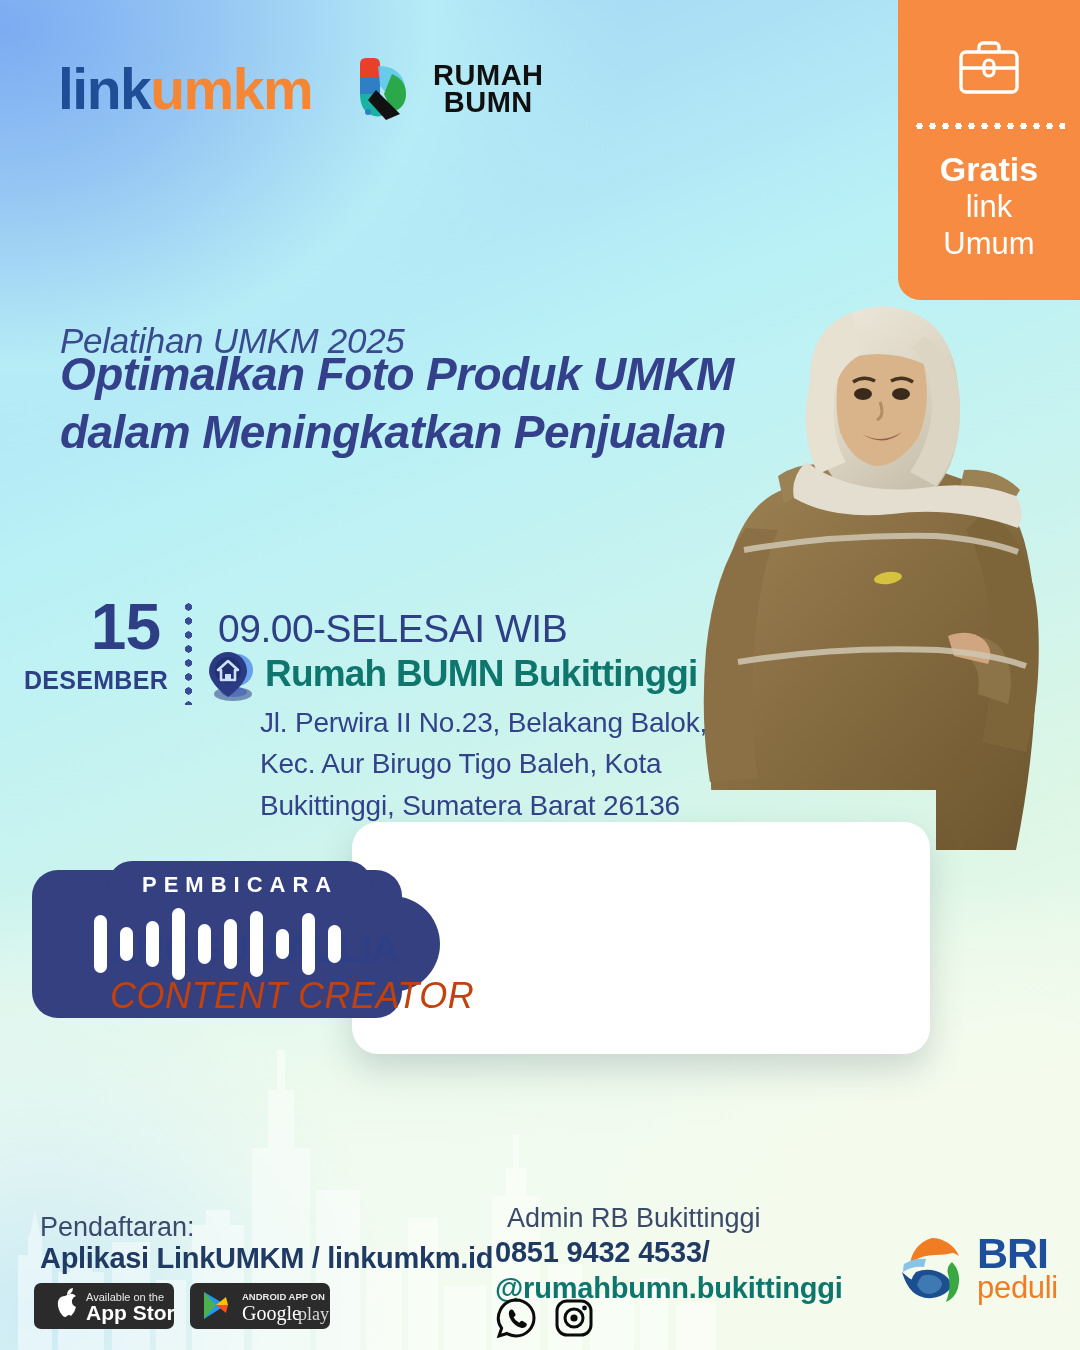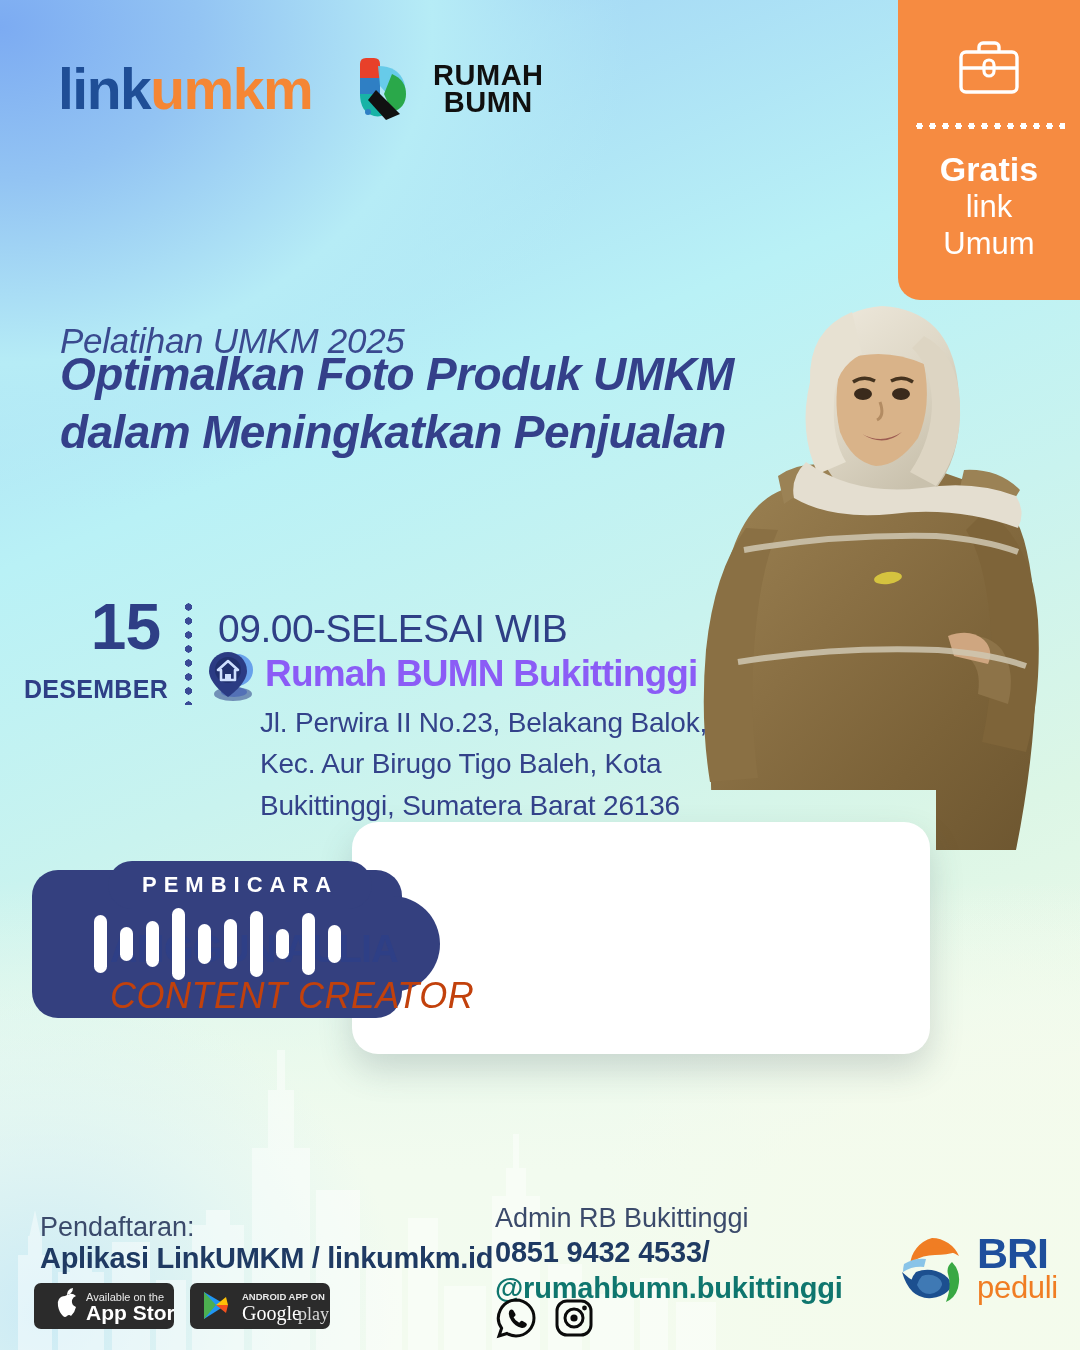--- a/index.html
+++ b/index.html
@@ -69,34 +69,34 @@
     color:#3a4a8f; letter-spacing:-.3px;margin-top:26px;
   }
   .headline {
     position:absolute; left:60px; top:345px; width:690px;
     font-size:46px; font-style:italic; font-weight:700;
     color:#34408a; line-height:1.27; letter-spacing:-.6px;
   }
   
   .daywrap { position:absolute; left:0px; top:600px; width:168px; text-align:right; }
   .day { font-size:64px; font-weight:800; color:#2e3f86; line-height:.86; letter-spacing:-1px; padding-right:8px; }
-  .month { font-size:25px; font-weight:800; color:#2e3f86; letter-spacing:.3px; margin-top:20px; }
+  .month { font-size:25px; font-weight:800; color:#2e3f86; letter-spacing:.3px; margin-top:11px; }
   .vdots {
     position:absolute; left:184px; top:600px; width:9px; height:105px;
     background-image:radial-gradient(circle, #3a4a96 42%, rgba(0,0,0,0) 45%);
     background-size:9px 14px; background-repeat:repeat-y;
   }
   .time {
     position:absolute; left:218px; top:607px;
     font-size:39px; font-weight:400; color:#2f3f86; letter-spacing:-.5px;
   }
   .pin { position:absolute; left:203px; top:648px; width:56px; height:56px; }
   .venue {
     position:absolute; left:265px; top:653px;
-    font-size:37px; font-weight:800; color:#8b5cf6; letter-spacing:-.8px; white-space:nowrap;
+    font-size:37px; font-weight:800; color:#0f766e; letter-spacing:-.8px; white-space:nowrap;
   }
   .addr {
     position:absolute; left:260px; top:702px; width:470px;
     font-size:28px; font-weight:400; color:#33428a; line-height:1.48; letter-spacing:-.2px;
   }
   
   .wave {
     position:absolute; left:32px; top:870px;
     width:370px; height:148px;
     background:#34407f; border-radius:26px;
@@ -125,21 +125,21 @@
     font-size:38px; font-weight:800; color:#2e3f86; letter-spacing:-.5px;
   }
   .sp-role {
     position:absolute; left:110px; top:975px;
     font-size:36px; font-style:italic; font-weight:400; color:#c2410c; letter-spacing:.5px;
   }
   
   .reg-label { position:absolute; left:40px; top:1212px; font-size:27px; color:#3b4a6b; font-weight:400; }
   .reg-value { position:absolute; left:40px; top:1242px; font-size:29px; color:#1f3a63; font-weight:800; letter-spacing:-.3px; }
   .stores { position:absolute; left:34px; top:1283px; display:flex; gap:16px; }
-  .admin-label { position:absolute; left:495px; top:1203px; font-size:27px; color:#3b4a6b; font-weight:400; }
+  .admin-label { position:absolute; left:507px; top:1203px; font-size:27px; color:#3b4a6b; font-weight:400; }
   .admin-phone { position:absolute; left:495px; top:1236px; font-size:29px; color:#1f3a63; font-weight:800; letter-spacing:-.2px; }
   .admin-ig { position:absolute; left:495px; top:1272px; font-size:29px; color:#0f766e; font-weight:800; letter-spacing:-.2px; }
   .social { position:absolute; left:494px; top:1296px; display:flex; gap:14px; }
   .bri { position:absolute; left:896px; top:1232px; display:flex; align-items:center; gap:9px; }
   .bri-txt { line-height:.92; }
   .bri-b { font-size:43px; font-weight:800; color:#1e4f9c; letter-spacing:-1px; }
   .bri-p { font-size:31px; font-weight:400; color:#f07d23; letter-spacing:-.3px; }
 </style>
 </head>
 <body>

